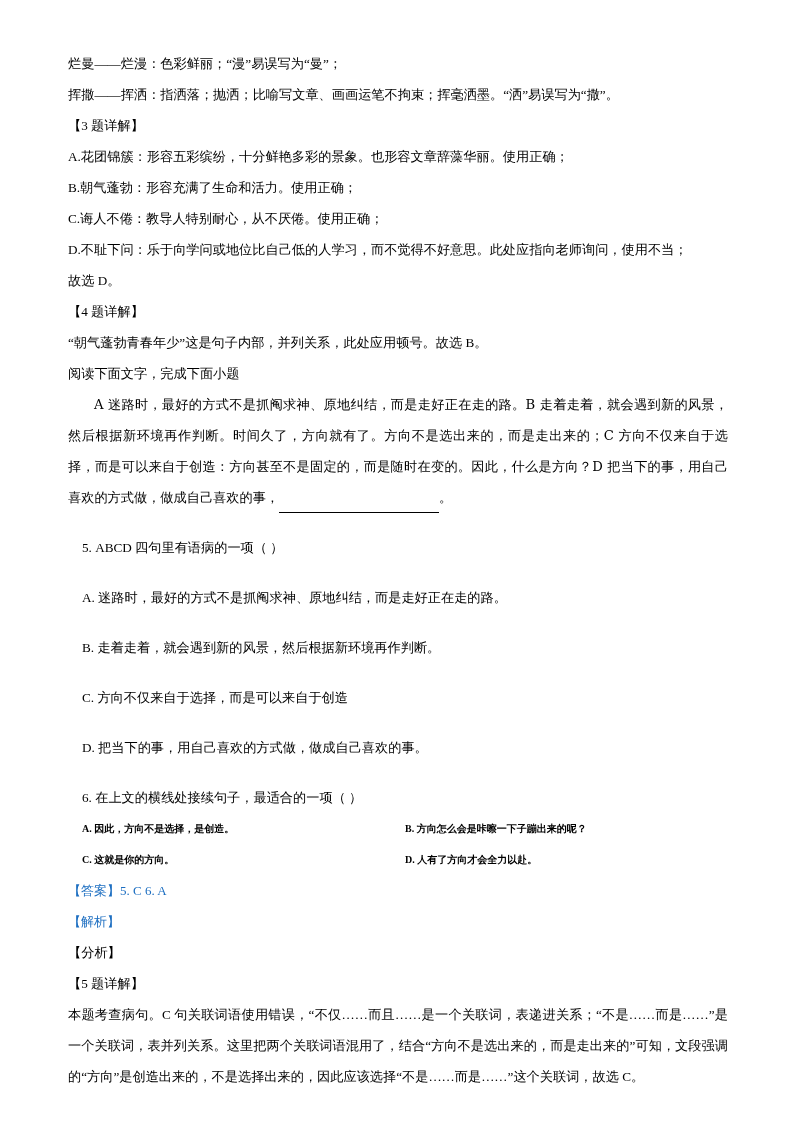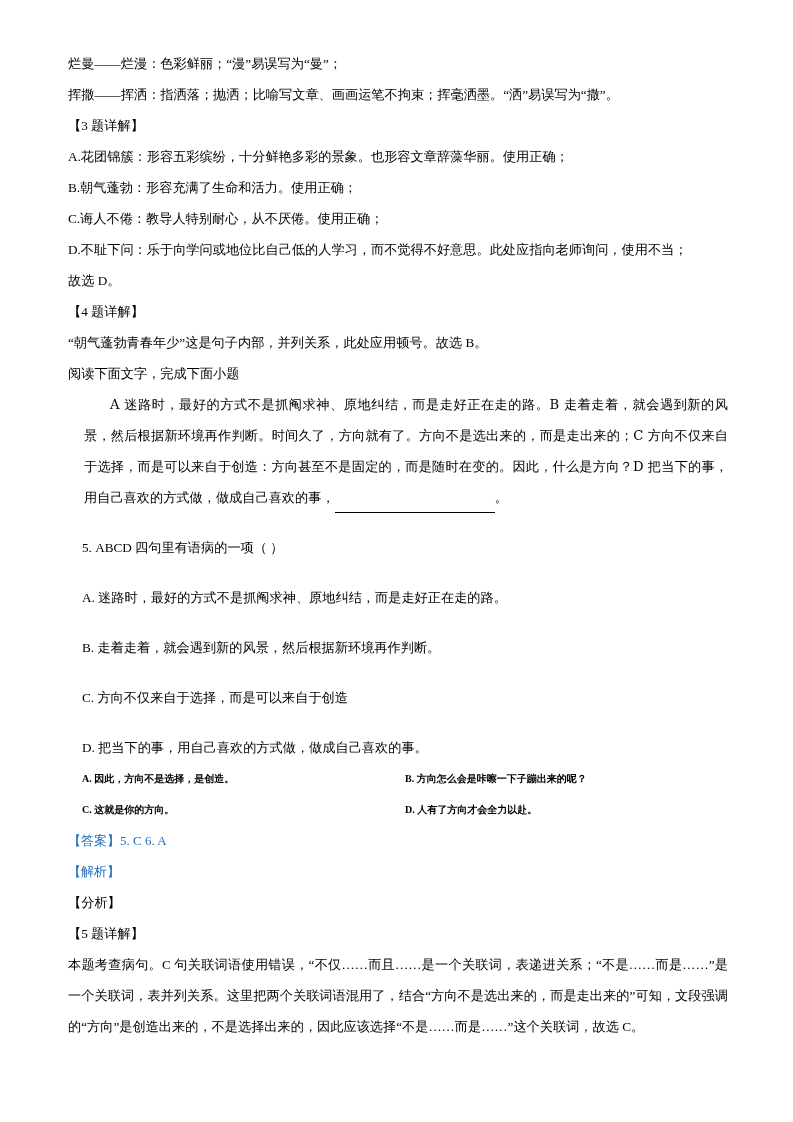--- a/index.html
+++ b/index.html
@@ -39,21 +39,20 @@
   .tag {
     font-size: 13.2px;
     line-height: 31px;
   }
   .passage {
     font-size: 13.2px;
     line-height: 31px;
     text-align: justify;
     text-indent: 26px;
     font-family: "DejaVu Serif", "Liberation Serif", serif;
-    margin-left: 16px;
   }
   .q-line {
     font-size: 13.2px;
     line-height: 31px;
   }
   .q-indent {
     padding-left: 14px;
     margin-top: 19px;
   }
   .opt-row {
@@ -103,20 +102,21 @@
     <p class="tag">阅读下面文字，完成下面小题</p>
 
     <p class="passage"><span>A 迷路时，最好的方式不是抓阄求神、原地纠结，而是走好正在走的路。B 走着走着，就会遇到新的风景，然后根据新环境再作判断。时间久了，方向就有了。方向不是选出来的，而是走出来的；C 方向不仅来自于选择，而是可以来自于创造：方向甚至不是固定的，而是随时在变的。因此，什么是方向？D 把当下的事，用自己喜欢的方式做，做成自己喜欢的事，</span><span class="blank-line"></span><span>。</span></p>
 
     <p class="q-line q-indent"><span>5.</span>&nbsp;<span>ABCD 四句里有语病的一项（    ）</span></p>
     <p class="q-line q-indent">A. 迷路时，最好的方式不是抓阄求神、原地纠结，而是走好正在走的路。</p>
     <p class="q-line q-indent">B. 走着走着，就会遇到新的风景，然后根据新环境再作判断。</p>
     <p class="q-line q-indent">C. 方向不仅来自于选择，而是可以来自于创造</p>
     <p class="q-line q-indent">D. 把当下的事，用自己喜欢的方式做，做成自己喜欢的事。</p>
 
+    <p class="q-line q-indent"><span>6.</span>&nbsp;<span>在上文的横线处接续句子，最适合的一项（    ）</span></p>
     <div class="opt-row">
       <div class="opt-col">A. 因此，方向不是选择，是创造。</div>
       <div class="opt-col">B. 方向怎么会是咔嚓一下子蹦出来的呢？</div>
     </div>
     <div class="opt-row">
       <div class="opt-col">C. 这就是你的方向。</div>
       <div class="opt-col">D. 人有了方向才会全力以赴。</div>
     </div>
 
     <p class="answer"><span class="lbl">【答案】</span><span>5. C        6. A</span></p>

